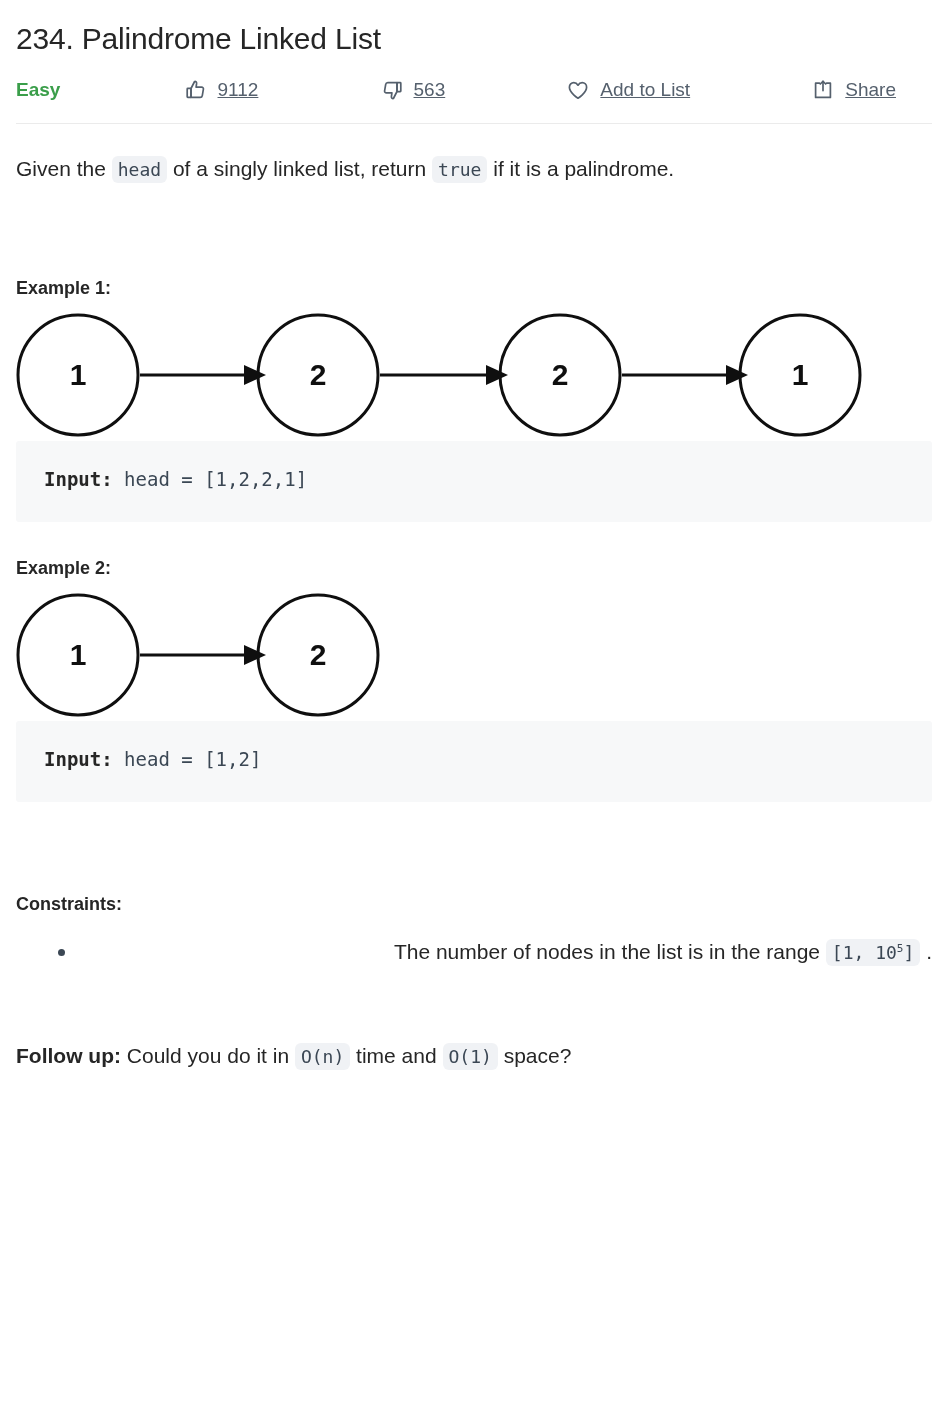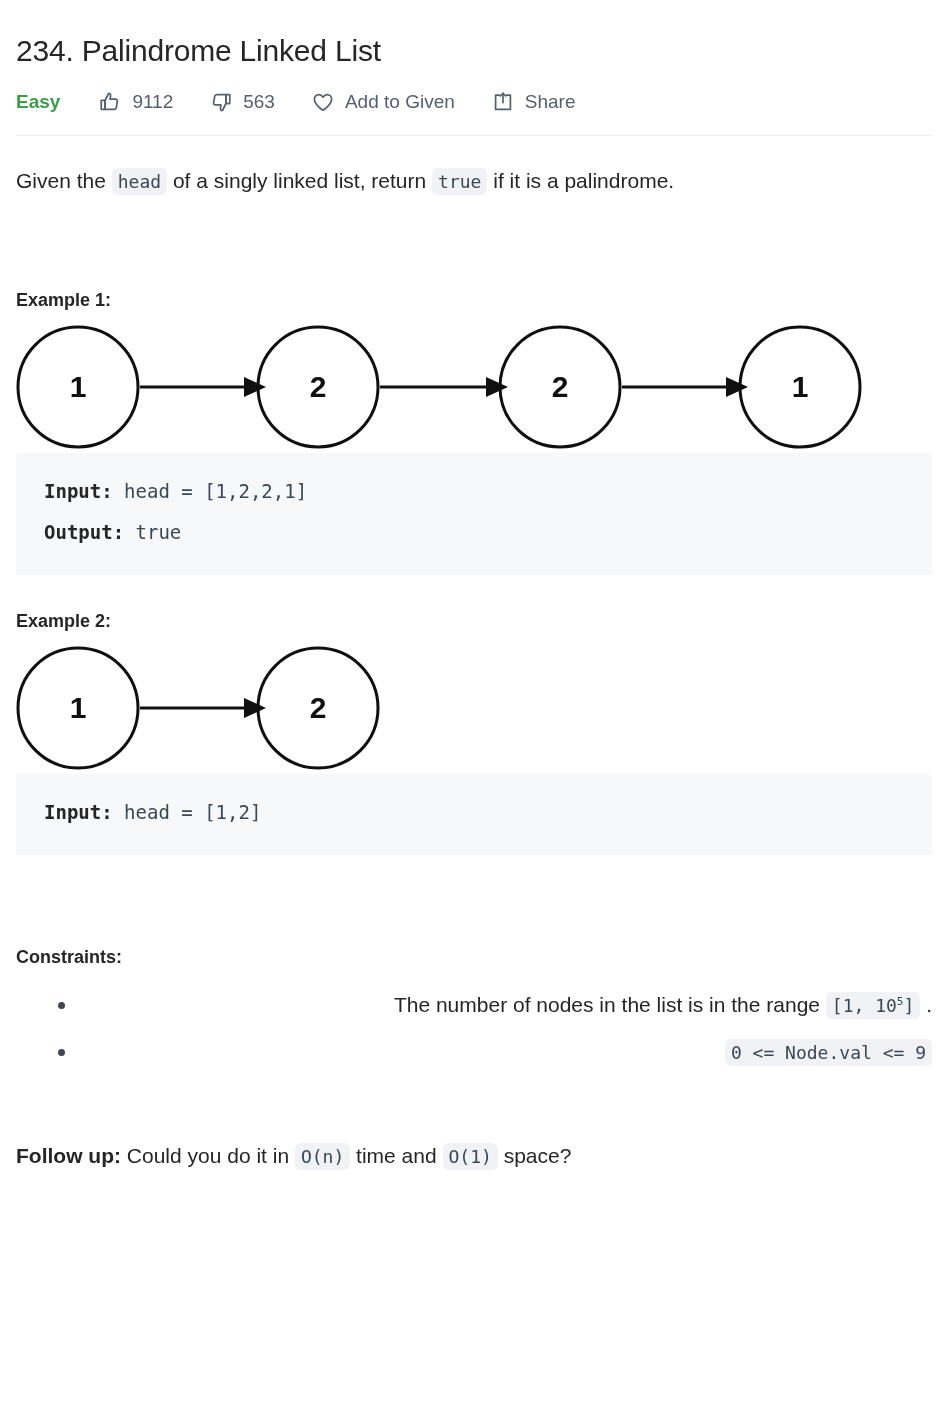--- a/index.html
+++ b/index.html
@@ -12,39 +12,40 @@
     height: 1407px;
     font-family: "Liberation Sans", sans-serif;
     color: #262626;
     overflow: hidden;
   }
   .page {
     position: relative;
     width: 948px;
     height: 1407px;
     box-sizing: border-box;
-    padding: 12px 16px;
+    padding: 0 16px;
   }
 
   
   .title {
     font-size: 30px;
     font-weight: 500;
     color: #262626;
     letter-spacing: -0.2px;
     padding-top: 20px;
     line-height: 38px;
   }
 
   
   .meta-row {
     display: flex;
     align-items: center;
     margin-top: 17px;
     height: 30px;
+    justify-content: space-between;
   }
   .difficulty {
     font-size: 19px;
     font-weight: 700;
     color: #3a9e4a;
     margin-right: 38px;
   }
   .meta-item {
     display: flex;
     align-items: center;
@@ -52,21 +53,21 @@
     color: #55606d;
     font-size: 19px;
     cursor: pointer;
   }
   .meta-item .ic {
     display: inline-flex;
     align-items: center;
     justify-content: center;
     margin-right: 10px;
   }
-  .meta-item .lbl { color: #55606d; }
+  .meta-item .lbl { color: #55606d; text-decoration: underline; }
 
   .divider {
     margin-top: 18px;
     height: 1px;
     background: #ebebeb;
     width: 916px;
   }
 
   
   .description {
@@ -180,21 +181,21 @@
       </span>
       <span class="lbl">563</span>
     </div>
 
     <div class="meta-item">
       <span class="ic">
         <svg width="24" height="24" viewBox="0 0 24 24" fill="none" stroke="#55606d" stroke-width="1.7" stroke-linejoin="round" stroke-linecap="round">
           <path d="M12 20.2 C12 20.2 3.4 14.8 3.4 9.2 C3.4 6.5 5.4 4.6 7.8 4.6 C9.6 4.6 11.1 5.7 12 7.2 C12.9 5.7 14.4 4.6 16.2 4.6 C18.6 4.6 20.6 6.5 20.6 9.2 C20.6 14.8 12 20.2 12 20.2 Z"></path>
         </svg>
       </span>
-      <span class="lbl">Add to Given</span>
+      <span class="lbl">Add to List</span>
     </div>
 
     <div class="meta-item">
       <span class="ic">
         <svg width="24" height="24" viewBox="0 0 24 24" fill="none" stroke="#55606d" stroke-width="1.7" stroke-linejoin="round" stroke-linecap="round">
           <path d="M8.4 5.2 H4.6 V19.4 H19.4 V5.2 H15.6"></path>
           <path d="M12 3.3 V12.6"></path>
           <path d="M9.3 6 L12 3.3 L14.7 6"></path>
         </svg>
       </span>
@@ -232,21 +233,20 @@
         <line x1="364" y1="66" x2="470" y2="66"></line>
         <polygon points="470,56 492,66 470,76" stroke="none"></polygon>
         <line x1="606" y1="66" x2="710" y2="66"></line>
         <polygon points="710,56 732,66 710,76" stroke="none"></polygon>
       </g>
     </svg>
   </div>
 
   <div class="codeblock">
     <div><span class="k">Input:</span> <span>head = [1,2,2,1]</span></div>
-    <div><span class="k">Output:</span> <span>true</span></div>
   </div>
 
   <div class="section-heading">Example 2:</div>
 
   <div class="diagram">
     <svg width="916" height="132" viewBox="0 0 916 132">
       <g stroke="#0f0f0f" stroke-width="3" fill="#ffffff">
         <circle cx="62" cy="66" r="60"></circle>
         <circle cx="302" cy="66" r="60"></circle>
       </g>
@@ -264,21 +264,20 @@
   <div class="codeblock">
     <div><span class="k">Input:</span> <span>head = [1,2]</span></div>
   </div>
 
   <div class="spacer-lg"></div>
 
   <div class="section-heading">Constraints:</div>
 
   <ul class="constraints">
     <li><span>The number of nodes in the list is in the range </span><code class="chip"><span>[1, 10</span><sup>5</sup><span>]</span></code><span> .</span></li>
-    <li><code class="chip">0 &lt;= Node.val &lt;= 9</code></li>
   </ul>
 
   <div class="spacer-lg"></div>
 
   <div class="followup">
     <b>Follow up:</b><span> Could you do it in </span><code class="chip">O(n)</code><span> time and </span><code class="chip">O(1)</code><span> space?</span>
   </div>
 
 </div>
 

